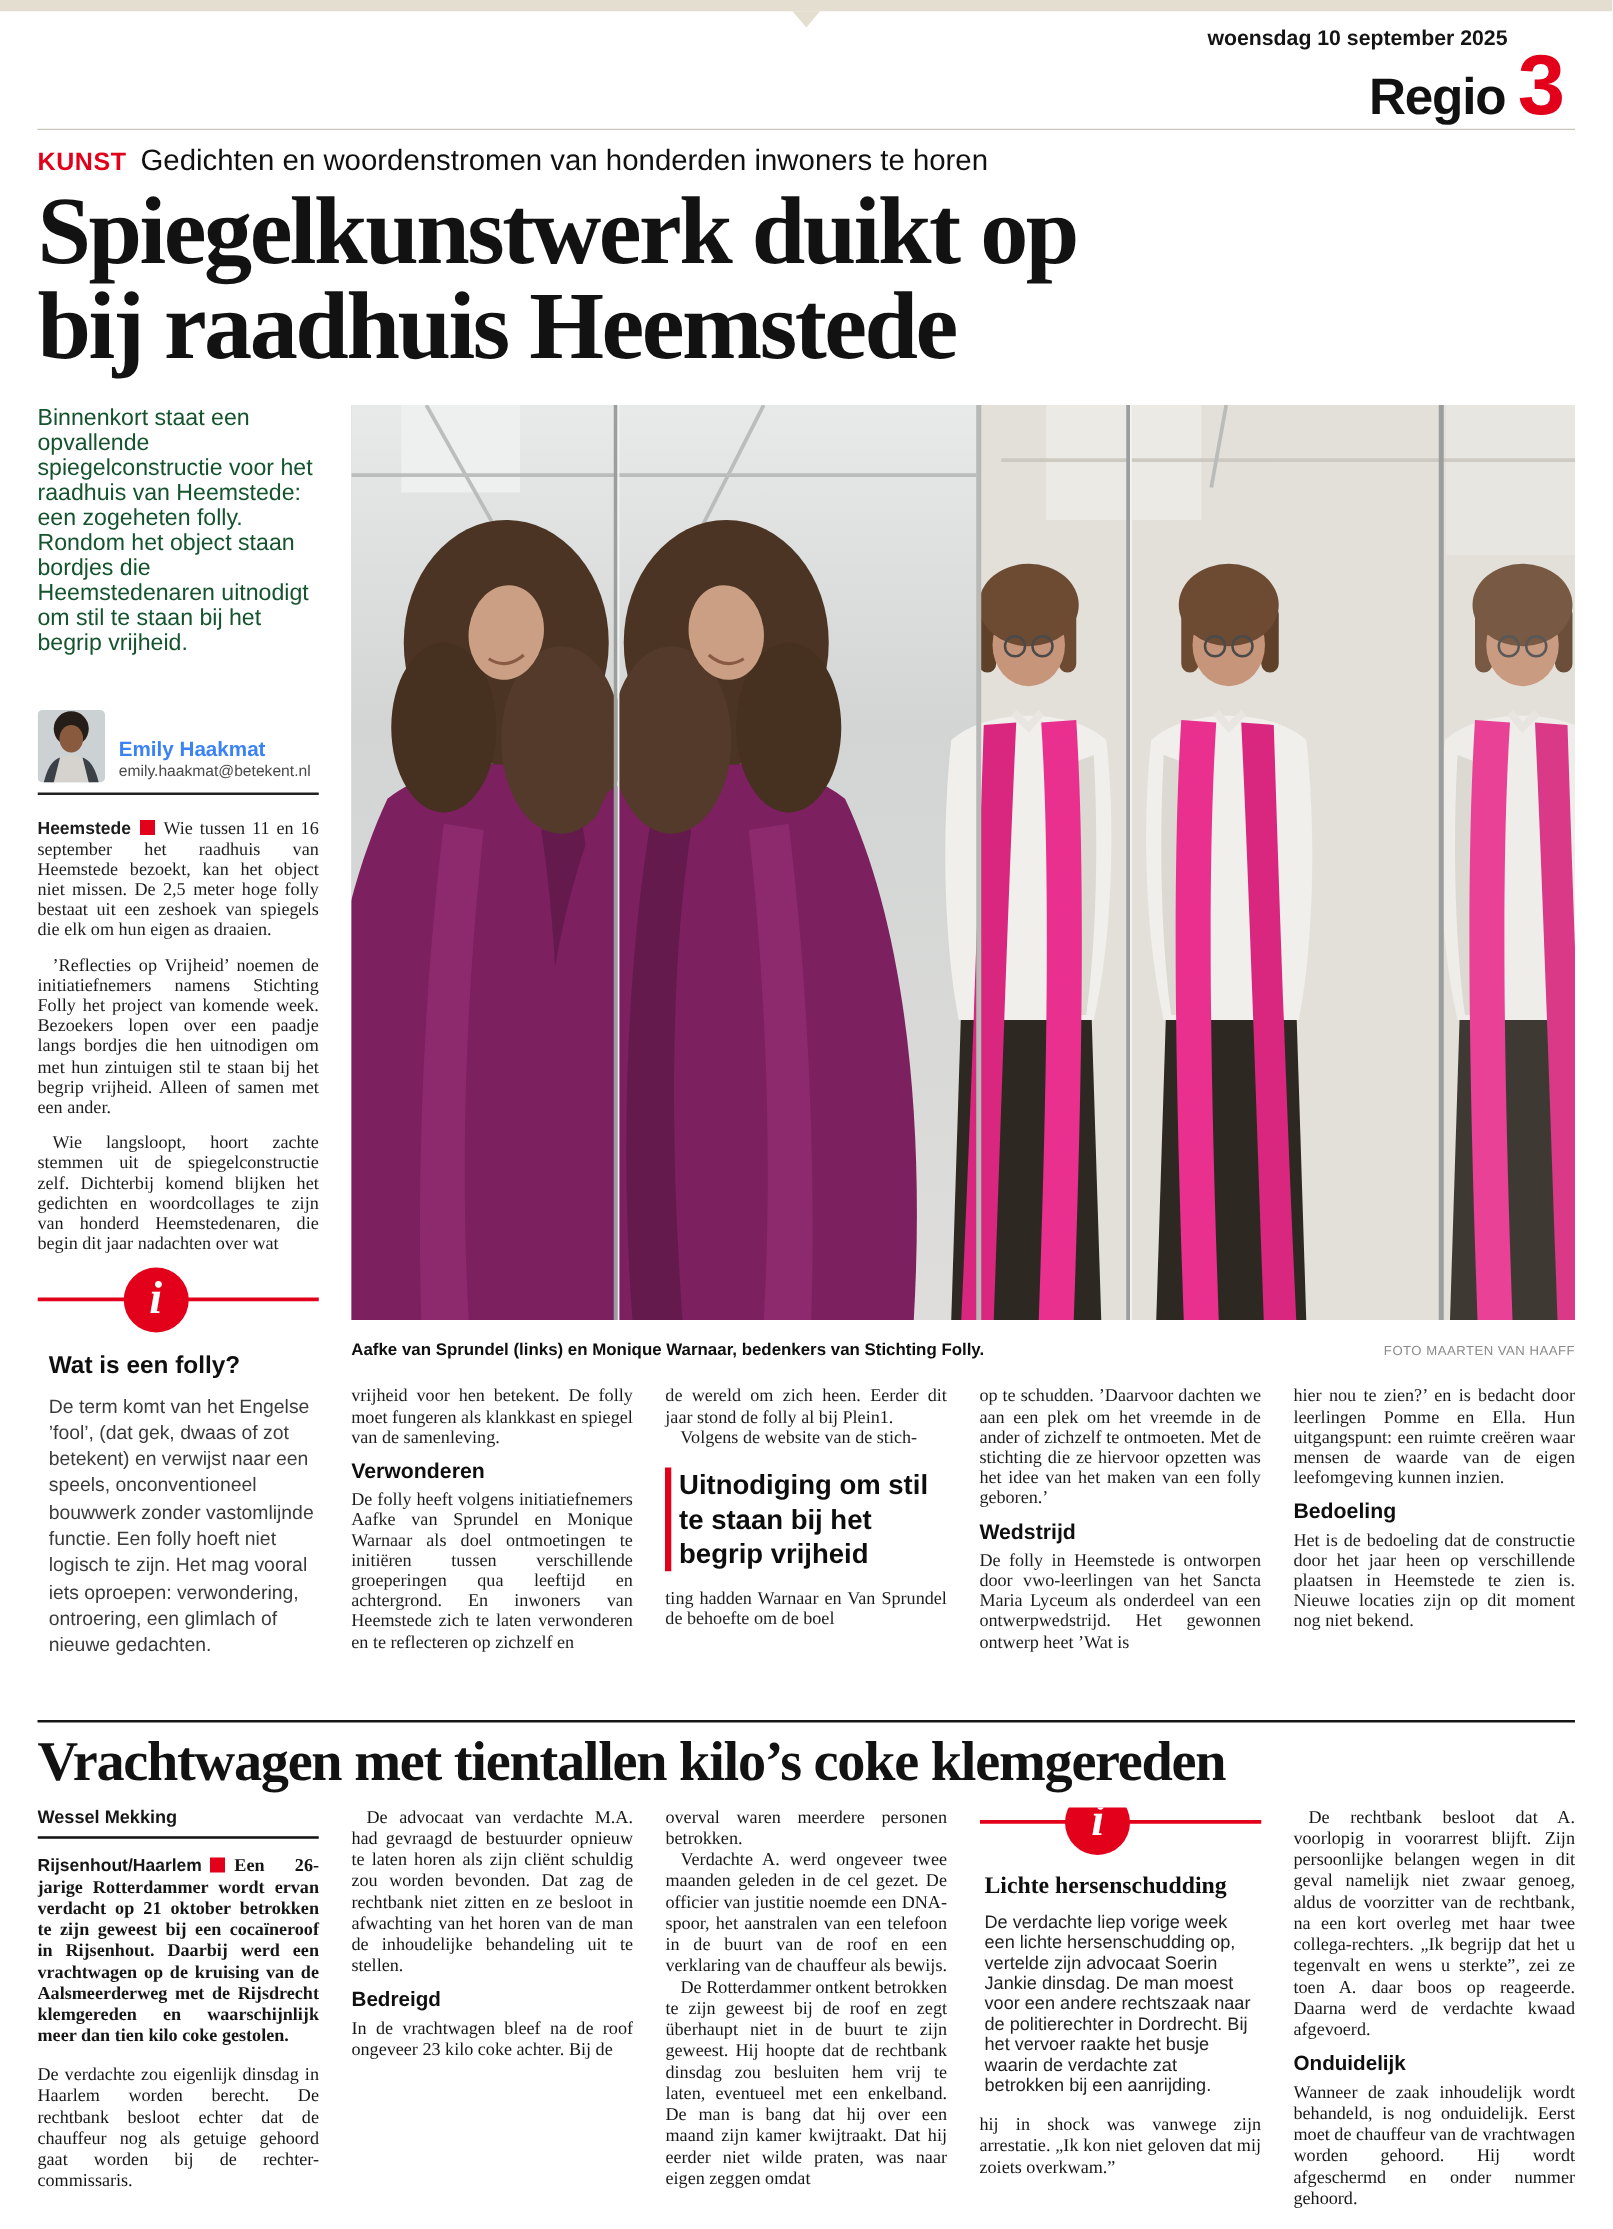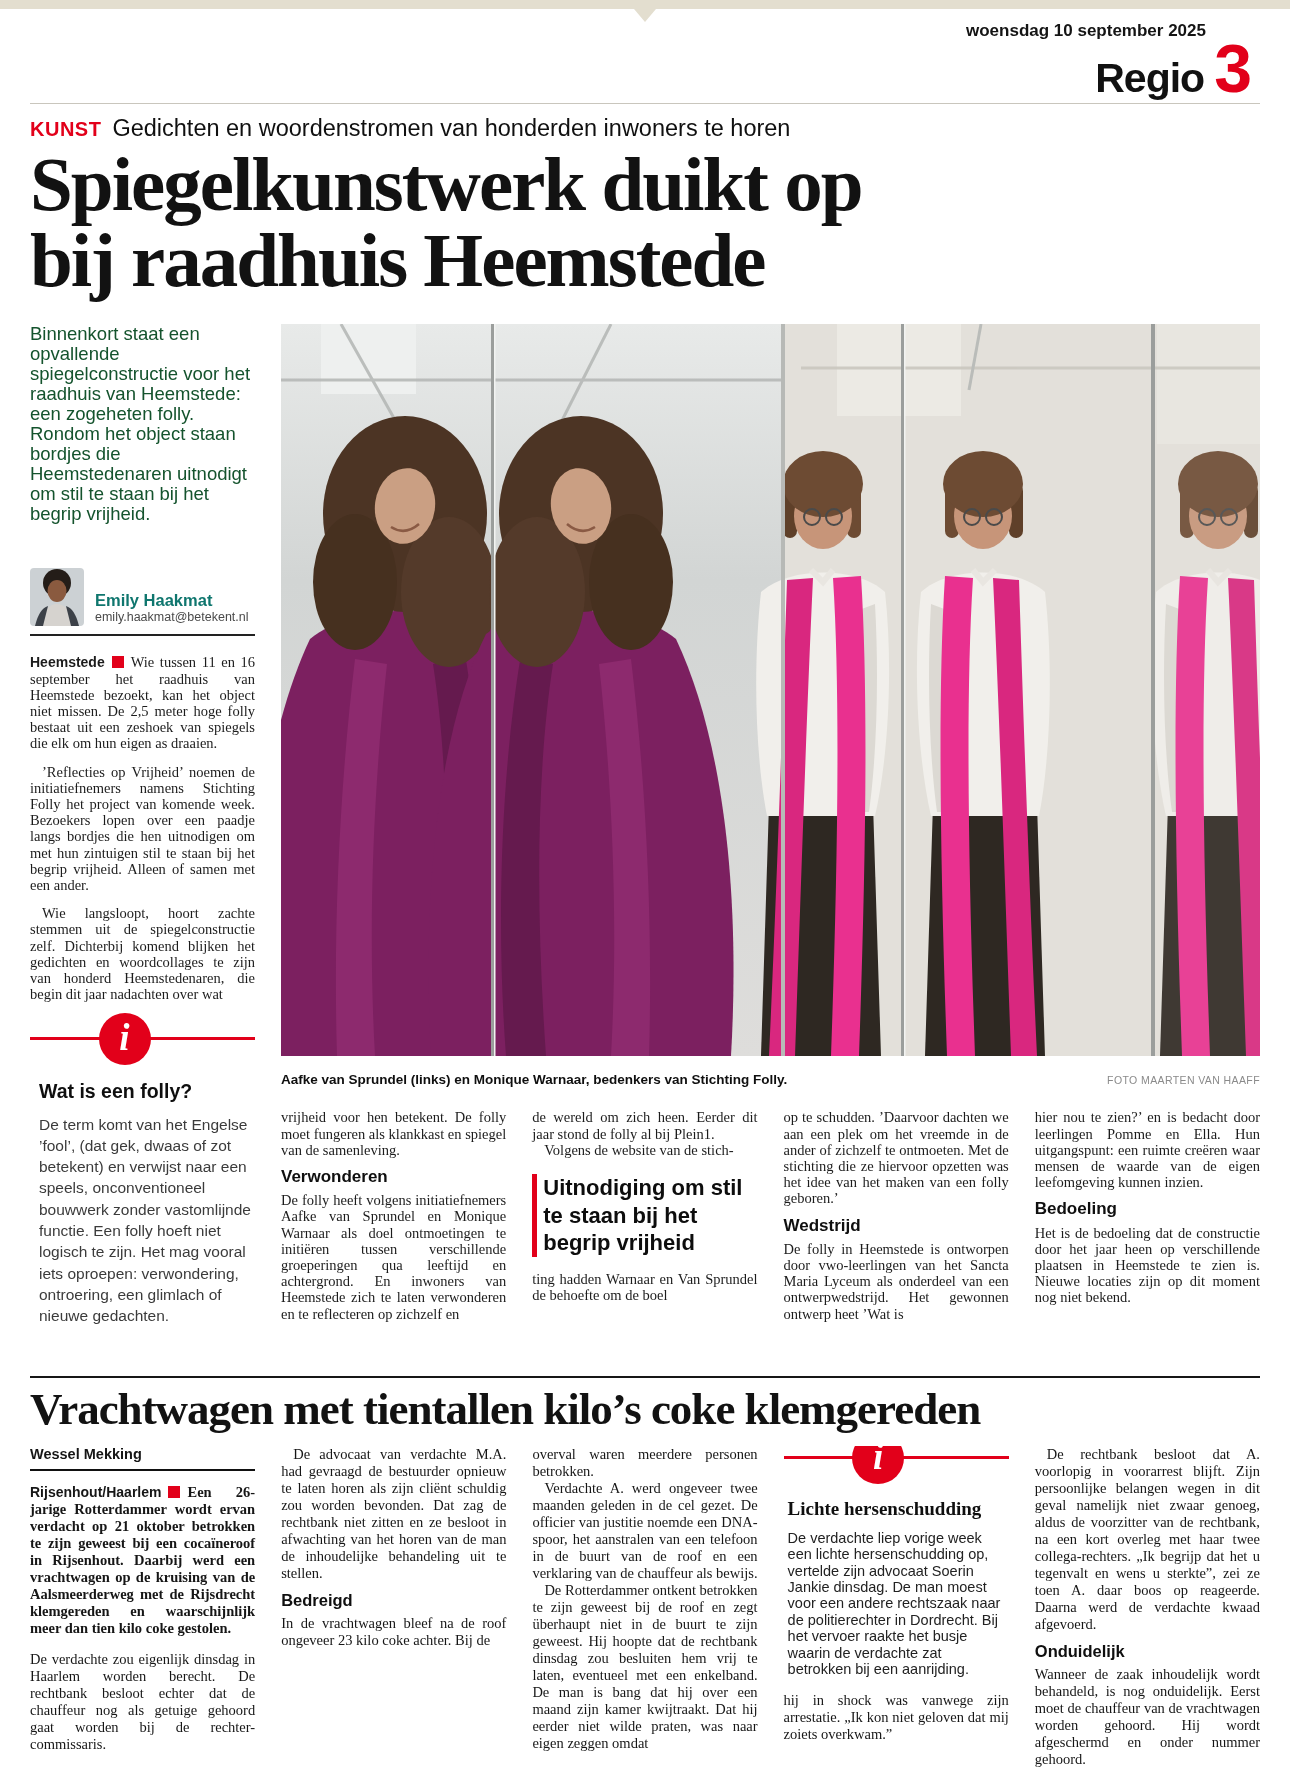--- a/index.html
+++ b/index.html
@@ -31,21 +31,21 @@
     padding:4px 30px 0; font-family:"Liberation Serif", serif; font-weight:bold;
     font-size:77px; line-height:0.99; letter-spacing:-2px; color:#121212;
   }
   
   .grid1 { margin:26px 30px 0; display:grid; grid-template-columns:225px 979px; column-gap:26px; height:1042px; overflow:hidden; }
   
   .lead { font-size:18.5px; line-height:20px; color:#14532d; min-height:232px; }
   .byline { display:flex; gap:11px; align-items:flex-end; margin-top:8px; height:62px; }
   .avatar { width:54px; height:58px; flex:0 0 auto; }
   .byline-meta { padding-bottom:2px; }
-  .byline-name { font-weight:bold; font-size:16.5px; color:#0f766e; }
+  .byline-name { font-weight:bold; font-size:16.5px; color:#3b82f6; }
   .byline-email { font-size:12.5px; color:#4a4a4a; }
   .rail-rule { border-top:2px solid #222; margin-top:8px; }
   .body1 { margin-top:18px; font-family:"Liberation Serif", serif; font-size:14.5px; line-height:16.2px; text-align:justify; color:#1c1c1c; hyphens:auto; }
   .body1 p + p { text-indent:12px; margin-top:12px; }
   .loc { font-family:"Liberation Sans", sans-serif; font-weight:bold; font-size:14px; }
   .redsq { display:inline-block; width:12px; height:12px; background:#e2001a; margin:0 7px 0 7px; vertical-align:-1px; }
   
   .ibx-line { position:relative; height:52px; }
   .ibx-line .hline { position:absolute; left:0; right:0; top:24px; height:3px; background:#e2001a; }
   .icircle {

